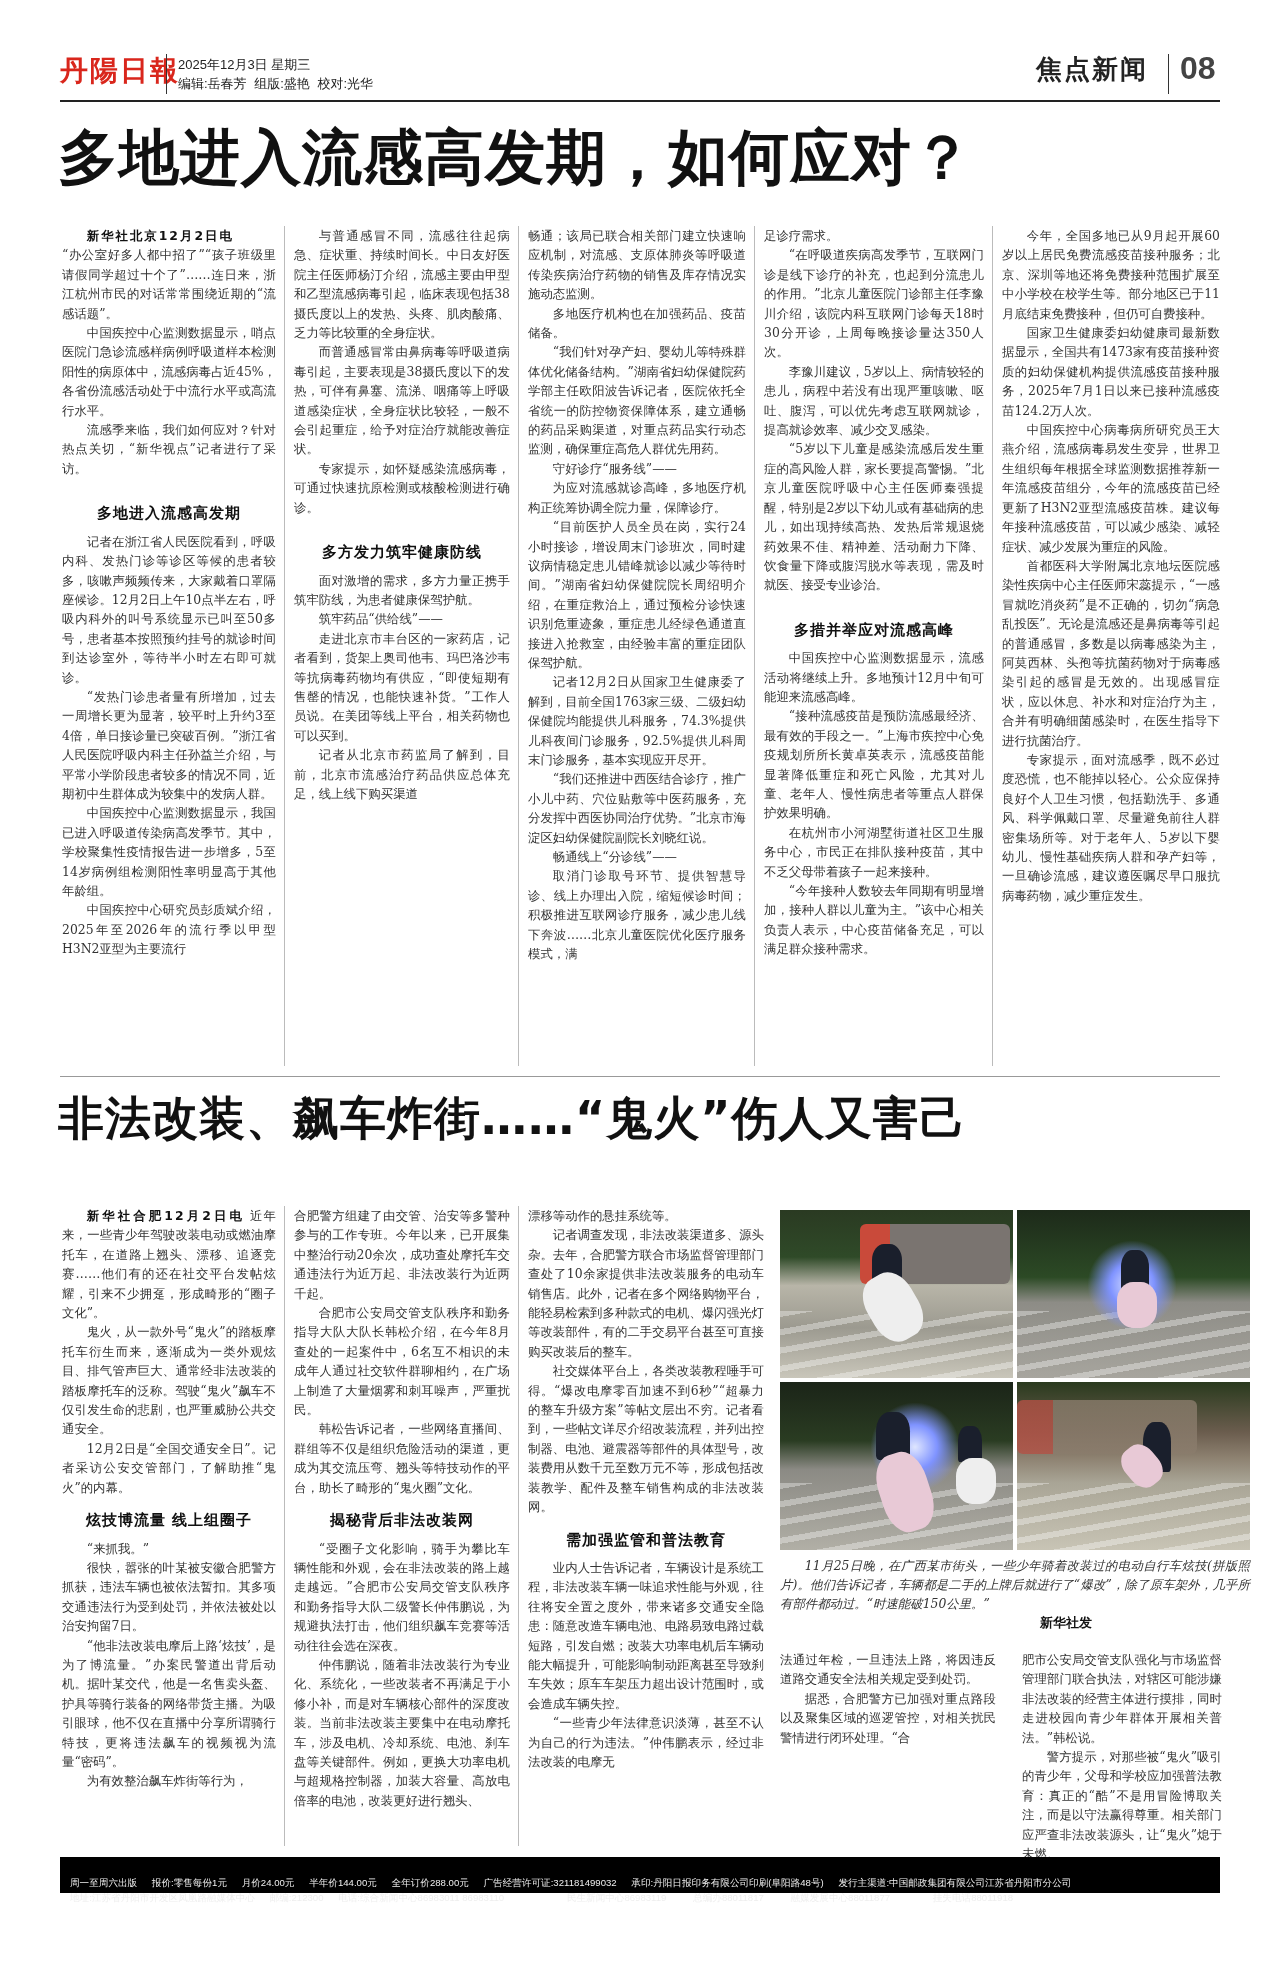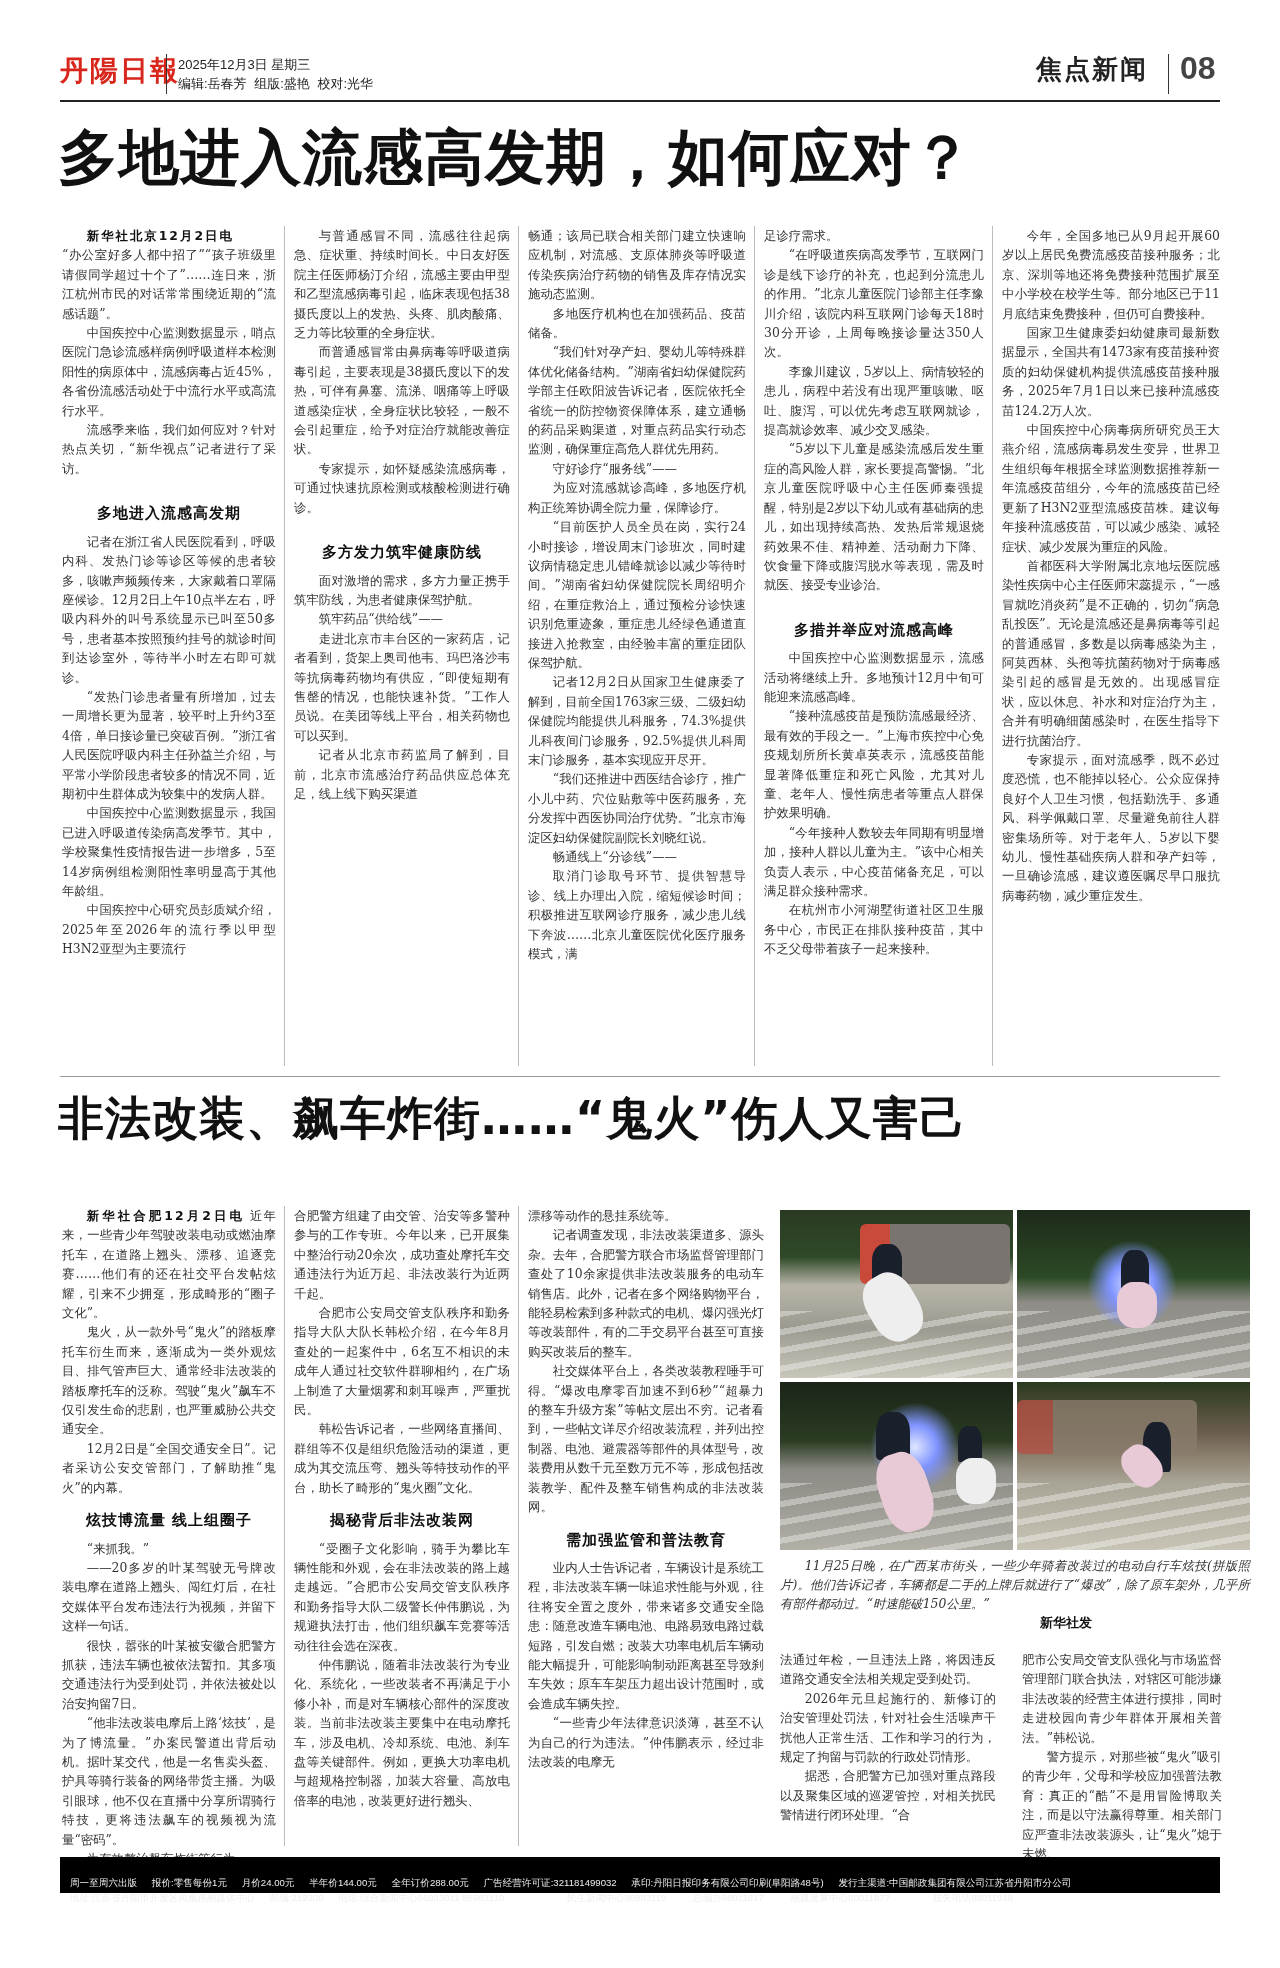--- a/index.html
+++ b/index.html
@@ -101,22 +101,22 @@
 <div class="abs divider" style="left:754px;top:226px;width:1px;height:840px"></div>
 
 <div class="abs col" style="left:764px;top:226px;width:220px">
   <p class="noind">足诊疗需求。</p>
   <p>“在呼吸道疾病高发季节，互联网门诊是线下诊疗的补充，也起到分流患儿的作用。”北京儿童医院门诊部主任李豫川介绍，该院内科互联网门诊每天18时30分开诊，上周每晚接诊量达350人次。</p>
   <p>李豫川建议，5岁以上、病情较轻的患儿，病程中若没有出现严重咳嗽、呕吐、腹泻，可以优先考虑互联网就诊，提高就诊效率、减少交叉感染。</p>
   <p>“5岁以下儿童是感染流感后发生重症的高风险人群，家长要提高警惕。”北京儿童医院呼吸中心主任医师秦强提醒，特别是2岁以下幼儿或有基础病的患儿，如出现持续高热、发热后常规退烧药效果不佳、精神差、活动耐力下降、饮食量下降或腹泻脱水等表现，需及时就医、接受专业诊治。</p>
   <h3 style="margin-top:26px">多措并举应对流感高峰</h3>
   <p>中国疾控中心监测数据显示，流感活动将继续上升。多地预计12月中旬可能迎来流感高峰。</p>
   <p>“接种流感疫苗是预防流感最经济、最有效的手段之一。”上海市疾控中心免疫规划所所长黄卓英表示，流感疫苗能显著降低重症和死亡风险，尤其对儿童、老年人、慢性病患者等重点人群保护效果明确。</p>
+  <p>在杭州市小河湖墅街道社区卫生服务中心，市民正在排队接种疫苗，其中不乏父母带着孩子一起来接种。</p>
   <p>“今年接种人数较去年同期有明显增加，接种人群以儿童为主。”该中心相关负责人表示，中心疫苗储备充足，可以满足群众接种需求。</p>
-  <p>在杭州市小河湖墅街道社区卫生服务中心，市民正在排队接种疫苗，其中不乏父母带着孩子一起来接种。</p>
 </div>
 <div class="abs divider" style="left:992px;top:226px;width:1px;height:840px"></div>
 
 <div class="abs col" style="left:1002px;top:226px;width:218px">
   <p>今年，全国多地已从9月起开展60岁以上居民免费流感疫苗接种服务；北京、深圳等地还将免费接种范围扩展至中小学校在校学生等。部分地区已于11月底结束免费接种，但仍可自费接种。</p>
   <p>国家卫生健康委妇幼健康司最新数据显示，全国共有1473家有疫苗接种资质的妇幼保健机构提供流感疫苗接种服务，2025年7月1日以来已接种流感疫苗124.2万人次。</p>
   <p>中国疾控中心病毒病所研究员王大燕介绍，流感病毒易发生变异，世界卫生组织每年根据全球监测数据推荐新一年流感疫苗组分，今年的流感疫苗已经更新了H3N2亚型流感疫苗株。建议每年接种流感疫苗，可以减少感染、减轻症状、减少发展为重症的风险。</p>
   <p>首都医科大学附属北京地坛医院感染性疾病中心主任医师宋蕊提示，“一感冒就吃消炎药”是不正确的，切勿“病急乱投医”。无论是流感还是鼻病毒等引起的普通感冒，多数是以病毒感染为主，阿莫西林、头孢等抗菌药物对于病毒感染引起的感冒是无效的。出现感冒症状，应以休息、补水和对症治疗为主，合并有明确细菌感染时，在医生指导下进行抗菌治疗。</p>
   <p>专家提示，面对流感季，既不必过度恐慌，也不能掉以轻心。公众应保持良好个人卫生习惯，包括勤洗手、多通风、科学佩戴口罩、尽量避免前往人群密集场所等。对于老年人、5岁以下婴幼儿、慢性基础疾病人群和孕产妇等，一旦确诊流感，建议遵医嘱尽早口服抗病毒药物，减少重症发生。</p>
 </div>
@@ -124,21 +124,20 @@
 <div class="abs" style="left:60px;top:1076px;width:1160px;height:1px;background:#999"></div>
 
 <div class="abs headline h2">非法改装、飙车炸街……“鬼火”伤人又害己</div>
 
 <div class="abs col" style="left:62px;top:1206px;width:214px">
   <p><span class="dateline">新华社合肥12月2日电</span> <span>近年来，一些青少年驾驶改装电动或燃油摩托车，在道路上翘头、漂移、追逐竞赛……他们有的还在社交平台发帖炫耀，引来不少拥趸，形成畸形的“圈子文化”。</span></p>
   <p>鬼火，从一款外号“鬼火”的踏板摩托车衍生而来，逐渐成为一类外观炫目、排气管声巨大、通常经非法改装的踏板摩托车的泛称。驾驶“鬼火”飙车不仅引发生命的悲剧，也严重威胁公共交通安全。</p>
   <p>12月2日是“全国交通安全日”。记者采访公安交管部门，了解助推“鬼火”的内幕。</p>
   <h3>炫技博流量 线上组圈子</h3>
   <p>“来抓我。”</p>
-  <p>——20多岁的叶某驾驶无号牌改装电摩在道路上翘头、闯红灯后，在社交媒体平台发布违法行为视频，并留下这样一句话。</p>
   <p>很快，嚣张的叶某被安徽合肥警方抓获，违法车辆也被依法暂扣。其多项交通违法行为受到处罚，并依法被处以治安拘留7日。</p>
   <p>“他非法改装电摩后上路‘炫技’，是为了博流量。”办案民警道出背后动机。据叶某交代，他是一名售卖头盔、护具等骑行装备的网络带货主播。为吸引眼球，他不仅在直播中分享所谓骑行特技，更将违法飙车的视频视为流量“密码”。</p>
   <p>为有效整治飙车炸街等行为，</p>
 </div>
 <div class="abs divider" style="left:284px;top:1206px;width:1px;height:640px"></div>
 
 <div class="abs col" style="left:294px;top:1206px;width:216px">
   <p class="noind">合肥警方组建了由交管、治安等多警种参与的工作专班。今年以来，已开展集中整治行动20余次，成功查处摩托车交通违法行为近万起、非法改装行为近两千起。</p>
   <p>合肥市公安局交管支队秩序和勤务指导大队大队长韩松介绍，在今年8月查处的一起案件中，6名互不相识的未成年人通过社交软件群聊相约，在广场上制造了大量烟雾和刺耳噪声，严重扰民。</p>
   <p>韩松告诉记者，一些网络直播间、群组等不仅是组织危险活动的渠道，更成为其交流压弯、翘头等特技动作的平台，助长了畸形的“鬼火圈”文化。</p>
@@ -186,21 +185,20 @@
   </div>
 </div>
 
 <div class="abs caption">
   <p>11月25日晚，在广西某市街头，一些少年骑着改装过的电动自行车炫技(拼版照片)。他们告诉记者，车辆都是二手的上牌后就进行了“爆改”，除了原车架外，几乎所有部件都动过。“时速能破150公里。”</p>
 </div>
 <div class="abs credit">新华社发</div>
 
 <div class="abs col" style="left:780px;top:1650px;width:216px">
   <p class="noind">法通过年检，一旦违法上路，将因违反道路交通安全法相关规定受到处罚。</p>
-  <p>2026年元旦起施行的、新修订的治安管理处罚法，针对社会生活噪声干扰他人正常生活、工作和学习的行为，规定了拘留与罚款的行政处罚情形。</p>
   <p>据悉，合肥警方已加强对重点路段以及聚集区域的巡逻管控，对相关扰民警情进行闭环处理。“合</p>
 </div>
 <div class="abs col" style="left:1022px;top:1650px;width:200px">
   <p class="noind">肥市公安局交管支队强化与市场监督管理部门联合执法，对辖区可能涉嫌非法改装的经营主体进行摸排，同时走进校园向青少年群体开展相关普法。”韩松说。</p>
   <p>警方提示，对那些被“鬼火”吸引的青少年，父母和学校应加强普法教育：真正的“酷”不是用冒险博取关注，而是以守法赢得尊重。相关部门应严查非法改装源头，让“鬼火”熄于未燃。</p>
 </div>
 
 <div class="abs footer">
   <div>
     <span>周一至周六出版</span>

